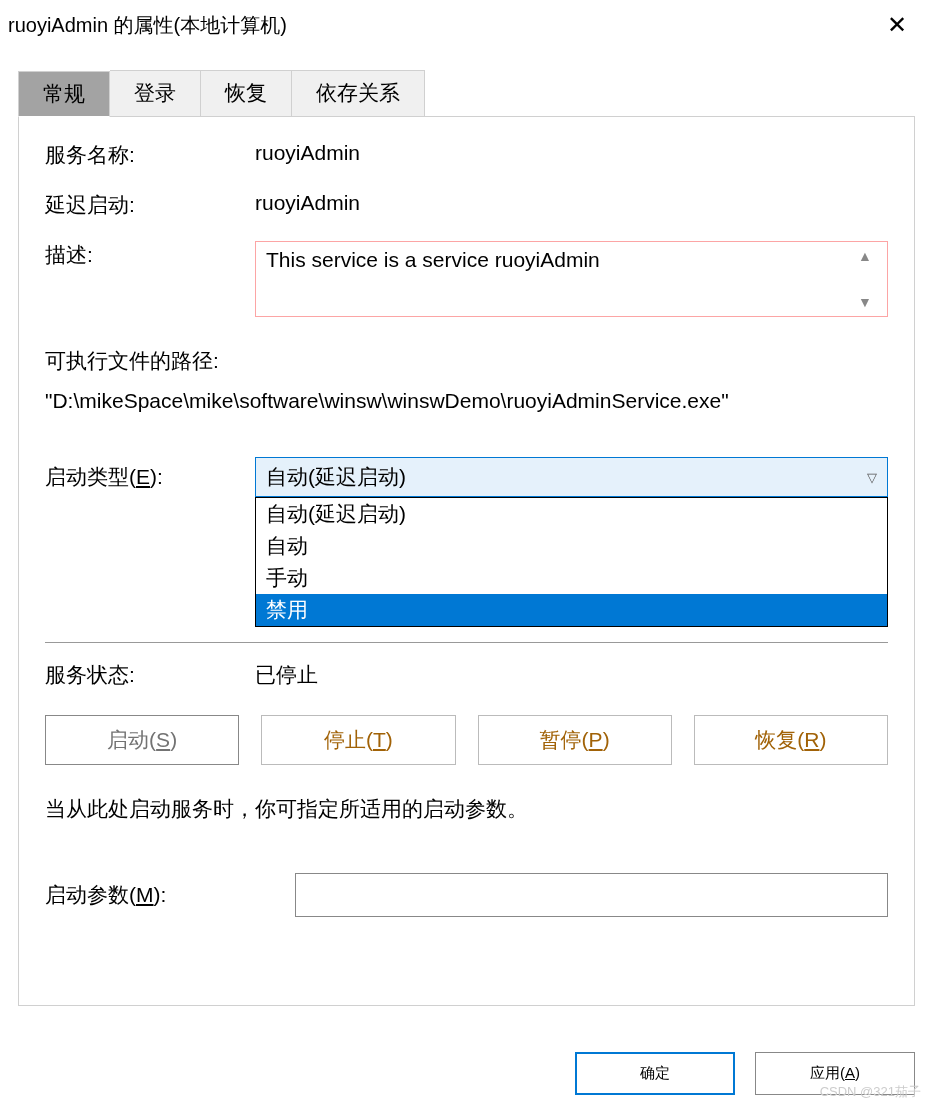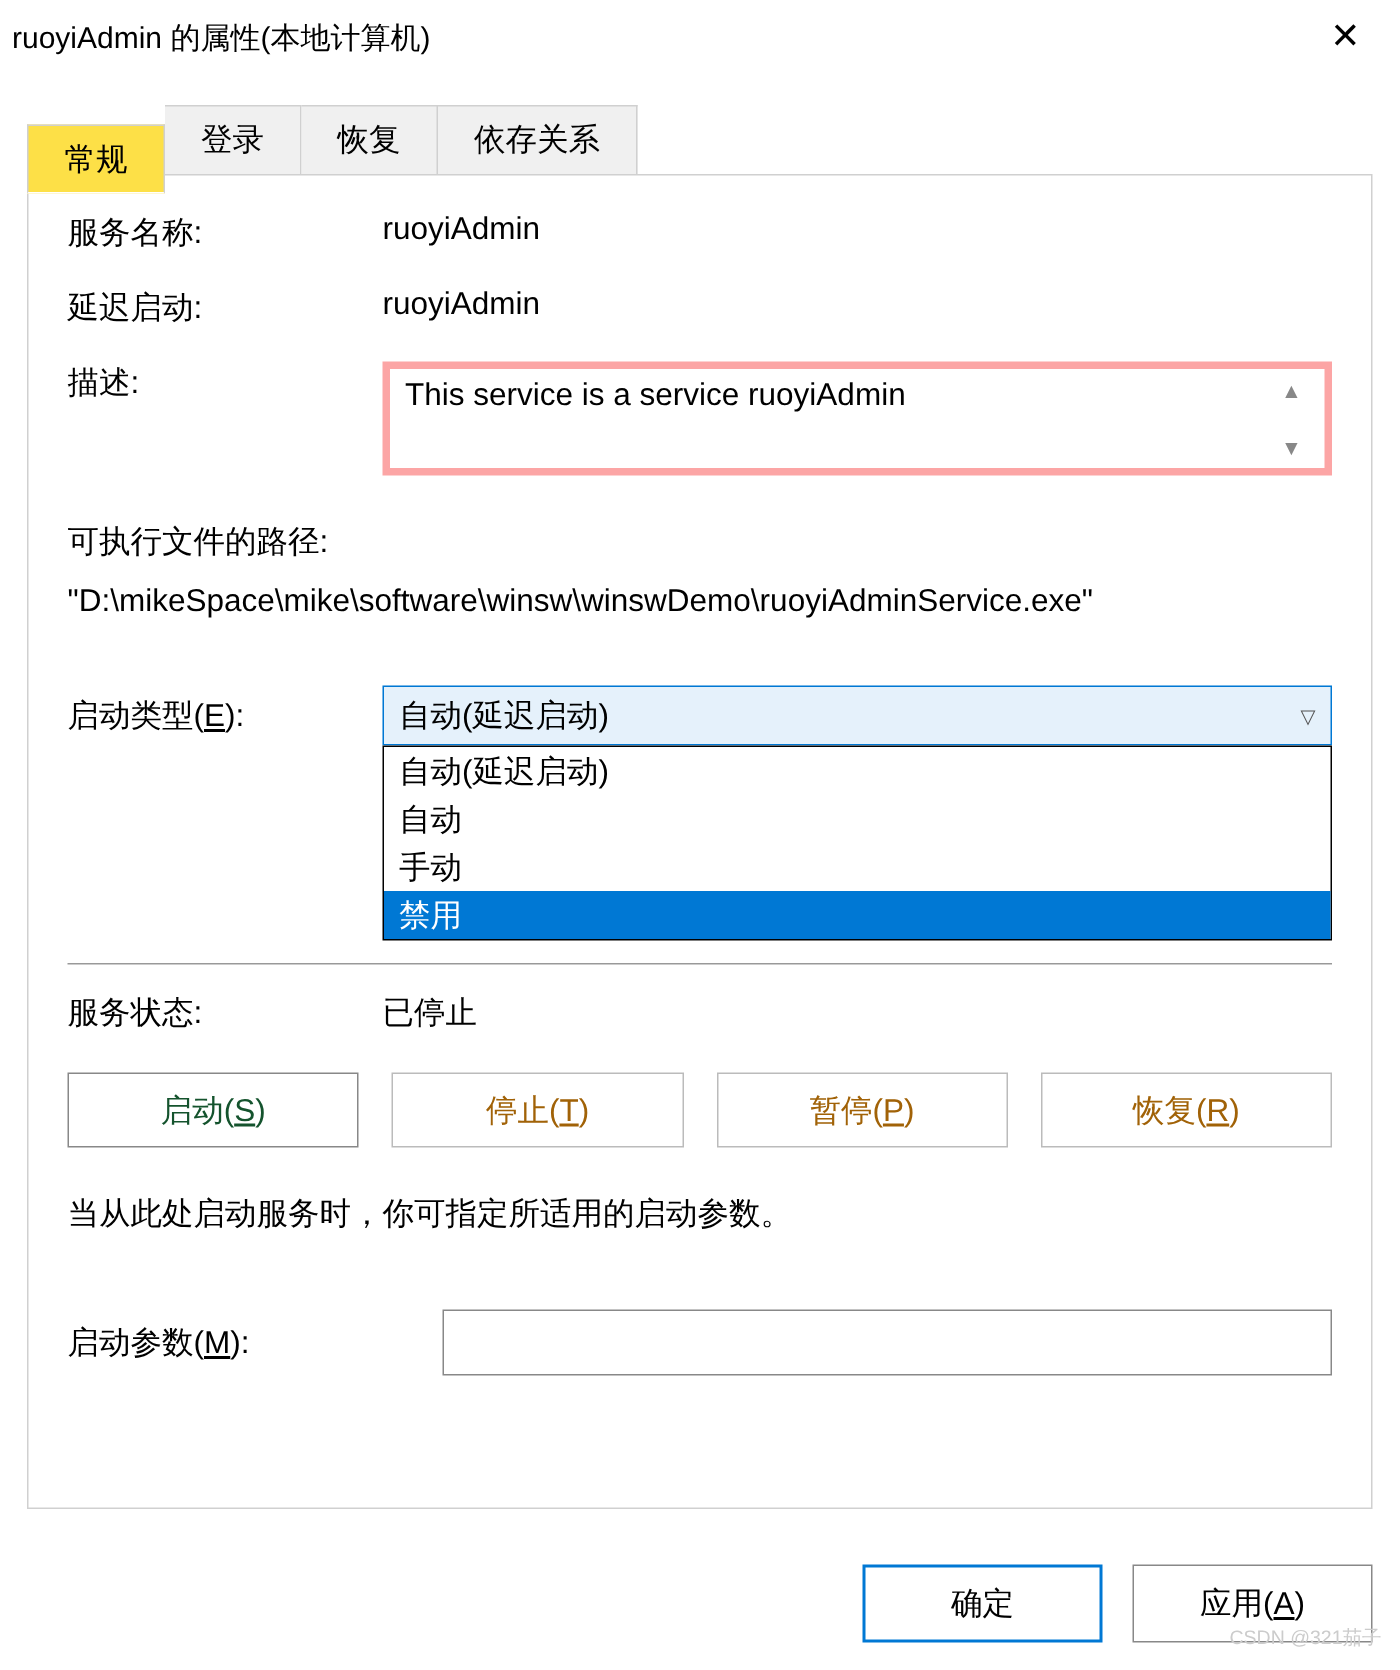--- a/index.html
+++ b/index.html
@@ -38,24 +38,24 @@
       padding: 8px 24px;
       font-size: 21px;
       background: #f0f0f0;
       border: 1px solid #d0d0d0;
       border-bottom: none;
       margin-right: 0;
       cursor: pointer;
       position: relative;
     }
     .tab.active {
-      background: #fde047;
+      background: #a3a3a3;
       border-bottom: 1px solid #ffffff;
       z-index: 2;
-      top: 13px;
+      top: 1px;
     }
     .tab:not(.active) {
       border-left: none;
       text-align: right;
     }
     .tab:first-child {
       border-left: 1px solid #d0d0d0;
     }
     .panel {
       border: 1px solid #d0d0d0;
@@ -73,21 +73,21 @@
       width: 210px;
       flex-shrink: 0;
       font-size: 21px;
     }
     .form-value {
       font-size: 21px;
       flex: 1;
     }
     .description-box {
       flex: 1;
-      border: 5px solid #fca5a5;
+      border: 1px solid #fca5a5;
       padding: 6px 10px;
       min-height: 76px;
       display: flex;
       position: relative;
     }
     .description-text {
       flex: 1;
       font-size: 21px;
     }
     .scroll-arrows {
@@ -172,21 +172,21 @@
       flex: 1;
       padding: 10px 0;
       border: 1px solid #bbb;
       background: #fff;
       font-size: 21px;
       font-family: inherit;
       cursor: pointer;
       text-align: center;
     }
     .action-btn.enabled {
-      color: #14532d;
+      color: #737373;
       border-color: #888;
     }
     .action-btn.disabled {
       color: #a16207;
     }
     .hint-text {
       font-size: 21px;
       margin-bottom: 50px;
     }
     .param-row {
@@ -210,21 +210,21 @@
       bottom: 18px;
       right: 18px;
       display: flex;
       gap: 20px;
     }
     .bottom-btn {
       width: 160px;
       padding: 10px 0;
       border: 1px solid #888;
       background: #fff;
-      font-size: 21px;
+      font-size: 15px;
       font-family: inherit;
       cursor: pointer;
       text-align: center;
     }
     .bottom-btn.primary {
       border: 2px solid #0078d4;
     }
     .underline {
       text-decoration: underline;
     }

